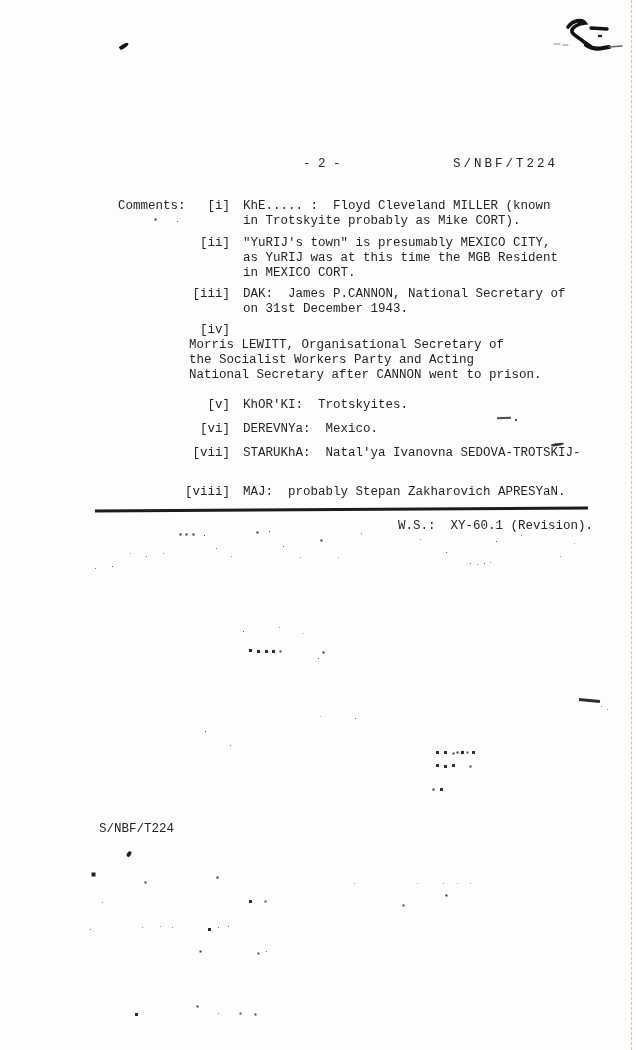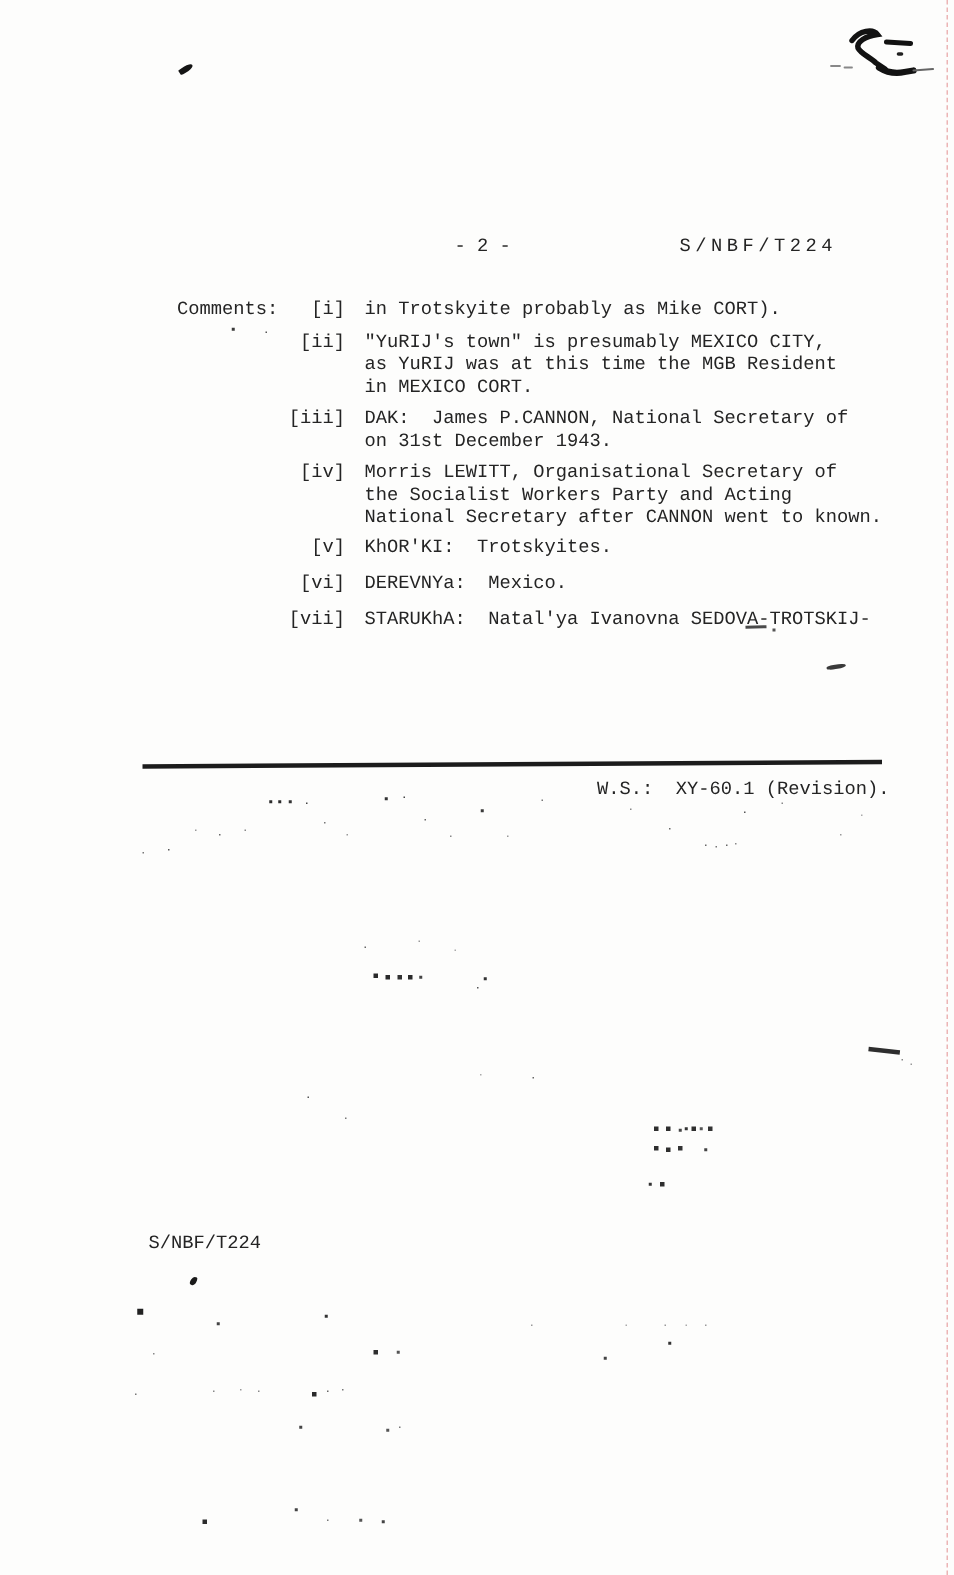--- a/index.html
+++ b/index.html
@@ -45,21 +45,21 @@
   
   .comments-label { position: absolute; left: 118px; top: 199px; white-space: pre; }
   .comments-list { position: absolute; left: 176px; top: 199px; }
   .entry { display: flex; align-items: flex-start; }
   .entry .num { width: 54px; text-align: right; white-space: pre; line-height: 15px; flex: none; }
   .entry .lines { margin-left: 13px; }
   .entry .line { white-space: pre; line-height: 15px; height: 15px; }
   .entry:nth-child(1) { margin-bottom: 7px; }
   .entry:nth-child(2) { margin-bottom: 6px; }
   .entry:nth-child(3) { margin-bottom: 6px; }
-  .entry:nth-child(4) { margin-bottom: 5px; }
+  .entry:nth-child(4) { margin-bottom: 15px; flex-direction: column; }
   .entry:nth-child(5) { margin-bottom: 9px; }
   .entry:nth-child(6) { margin-bottom: 9px; }
   .entry:nth-child(7) { margin-bottom: 24px; }
 
   
   .smudge-mexico {
     position: absolute; left: 497px; top: 417px;
     width: 14px; height: 2px; background: #4a4a4a; transform: rotate(-2deg);
   }
   .smudge-mexico-dot { position: absolute; left: 515px; top: 419px; width: 2px; height: 2px; background: #555; }
@@ -149,20 +149,21 @@
 
   <div class="header-page-num">- 2 -</div>
   <div class="header-ref">S/NBF/T224</div>
 
   <div class="comments-label">Comments:</div>
 
   <div class="comments-list">
     <div class="entry">
       <span class="num">[i]</span>
       <div class="lines">
+        <div class="line">KhE..... :  Floyd Cleveland MILLER (known</div>
         <div class="line">in Trotskyite probably as Mike CORT).</div>
       </div>
     </div>
     <div class="entry">
       <span class="num">[ii]</span>
       <div class="lines">
         <div class="line">"YuRIJ's town" is presumably MEXICO CITY,</div>
         <div class="line">as YuRIJ was at this time the MGB Resident</div>
         <div class="line">in MEXICO CORT.</div>
       </div>
@@ -172,39 +173,45 @@
       <div class="lines">
         <div class="line">DAK:  James P.CANNON, National Secretary of</div>
         <div class="line">on 31st December 1943.</div>
       </div>
     </div>
     <div class="entry">
       <span class="num">[iv]</span>
       <div class="lines">
         <div class="line">Morris LEWITT, Organisational Secretary of</div>
         <div class="line">the Socialist Workers Party and Acting</div>
-        <div class="line">National Secretary after CANNON went to known.</div>
+        <div class="line">National Secretary after CANNON went to prison.</div>
       </div>
     </div>
     <div class="entry">
       <span class="num">[v]</span>
       <div class="lines">
         <div class="line">KhOR'KI:  Trotskyites.</div>
       </div>
     </div>
     <div class="entry">
       <span class="num">[vi]</span>
       <div class="lines">
         <div class="line">DEREVNYa:  Mexico.</div>
       </div>
     </div>
     <div class="entry">
       <span class="num">[vii]</span>
       <div class="lines">
         <div class="line">STARUKhA:  Natal'ya Ivanovna SEDOVA-TROTSKIJ-</div>
+      </div>
+    </div>
+    <div class="entry">
+      <span class="num">[viii]</span>
+      <div class="lines">
+        <div class="line">MAJ:  probably Stepan Zakharovich APRESYaN.</div>
       </div>
     </div>
   </div>
 
   <div class="smudge-mexico"></div>
   <div class="smudge-mexico-dot"></div>
   <div class="smudge-trotskij"></div>
 
   <div class="divider"></div>
   <div class="ws-line">W.S.:  XY-60.1 (Revision).</div>

